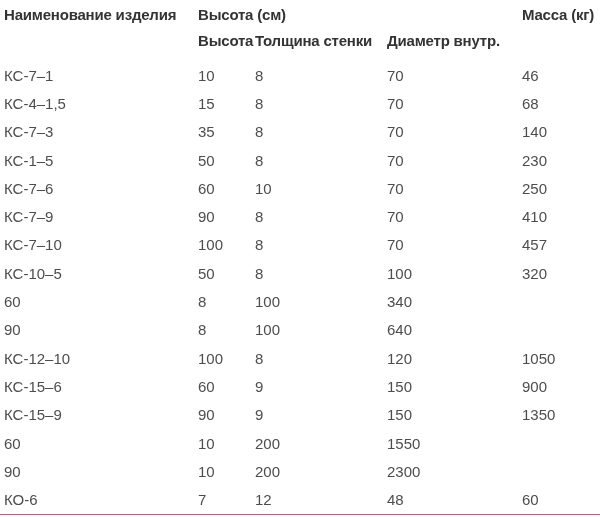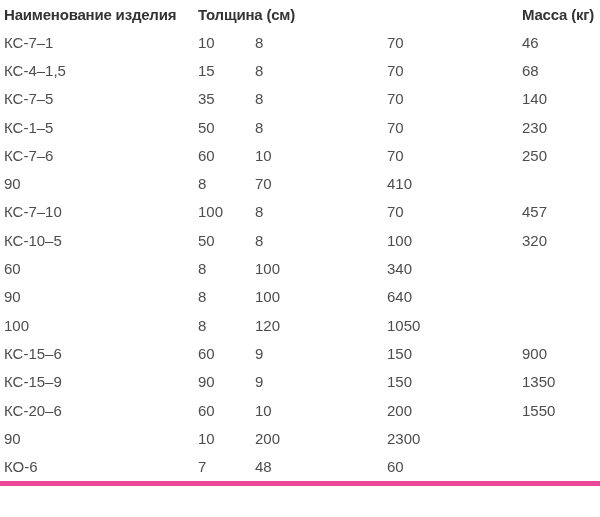--- a/index.html
+++ b/index.html
@@ -13,21 +13,21 @@
     width: 600px;
     height: 517px;
     background: #ffffff;
     overflow: hidden;
   }
   .table {
     position: absolute;
     top: 0;
     left: 0;
     width: 600px;
-    border-bottom: 5px solid #ec4899;
+    border-bottom: 1px solid #ec4899;
   }
   .grid-row {
     display: grid;
     grid-template-columns: 194px 57px 132px 135px 82px;
     padding-left: 4px;
     align-items: center;
   }
   .hrow1 { height: 28px; }
   .hrow2 { height: 33px; align-items: start; }
   .hrow2 .c { padding-top: 4px; }
@@ -47,44 +47,51 @@
   .col-mass { grid-column: 5; }
 </style>
 </head>
 <body>
 
 <div class="page">
   <div class="table">
 
     <div class="grid-row hrow1">
       <div class="c hcell">Наименование изделия</div>
-      <div class="c hcell span-dims">Толщина (см)</div>
+      <div class="c hcell span-dims">Высота (см)</div>
       <div class="c hcell col-mass">Масса (кг)</div>
     </div>
 
+    <div class="grid-row hrow2">
+      <div class="c"></div>
+      <div class="c hcell">Высота</div>
+      <div class="c hcell">Толщина стенки</div>
+      <div class="c hcell">Диаметр внутр.</div>
+      <div class="c"></div>
+    </div>
 
     <div id="table-body">
   <div class="grid-row drow">
     <div class="c">КС-7–1</div>
     <div class="c">10</div>
     <div class="c">8</div>
     <div class="c">70</div>
     <div class="c">46</div>
   </div>
 
   <div class="grid-row drow">
     <div class="c">КС-4–1,5</div>
     <div class="c">15</div>
     <div class="c">8</div>
     <div class="c">70</div>
     <div class="c">68</div>
   </div>
 
   <div class="grid-row drow">
-    <div class="c">КС-7–5</div>
+    <div class="c">КС-7–3</div>
     <div class="c">35</div>
     <div class="c">8</div>
     <div class="c">70</div>
     <div class="c">140</div>
   </div>
 
   <div class="grid-row drow">
     <div class="c">КС-1–5</div>
     <div class="c">50</div>
     <div class="c">8</div>
@@ -94,20 +101,21 @@
 
   <div class="grid-row drow">
     <div class="c">КС-7–6</div>
     <div class="c">60</div>
     <div class="c">10</div>
     <div class="c">70</div>
     <div class="c">250</div>
   </div>
 
   <div class="grid-row drow">
+    <div class="c">КС-7–9</div>
     <div class="c">90</div>
     <div class="c">8</div>
     <div class="c">70</div>
     <div class="c">410</div>
   </div>
 
   <div class="grid-row drow">
     <div class="c">КС-7–10</div>
     <div class="c">100</div>
     <div class="c">8</div>
@@ -131,20 +139,21 @@
   </div>
 
   <div class="grid-row drow">
     <div class="c">90</div>
     <div class="c">8</div>
     <div class="c">100</div>
     <div class="c">640</div>
   </div>
 
   <div class="grid-row drow">
+    <div class="c">КС-12–10</div>
     <div class="c">100</div>
     <div class="c">8</div>
     <div class="c">120</div>
     <div class="c">1050</div>
   </div>
 
   <div class="grid-row drow">
     <div class="c">КС-15–6</div>
     <div class="c">60</div>
     <div class="c">9</div>
@@ -154,35 +163,35 @@
 
   <div class="grid-row drow">
     <div class="c">КС-15–9</div>
     <div class="c">90</div>
     <div class="c">9</div>
     <div class="c">150</div>
     <div class="c">1350</div>
   </div>
 
   <div class="grid-row drow">
-    <div class="c">КС-20–6</div>
     <div class="c">60</div>
     <div class="c">10</div>
     <div class="c">200</div>
     <div class="c">1550</div>
   </div>
 
   <div class="grid-row drow">
     <div class="c">90</div>
     <div class="c">10</div>
     <div class="c">200</div>
     <div class="c">2300</div>
   </div>
 
   <div class="grid-row drow">
     <div class="c">КО-6</div>
     <div class="c">7</div>
+    <div class="c">12</div>
     <div class="c">48</div>
     <div class="c">60</div>
   </div>
 </div>
   </div>
 </div>
 
 </body></html>

